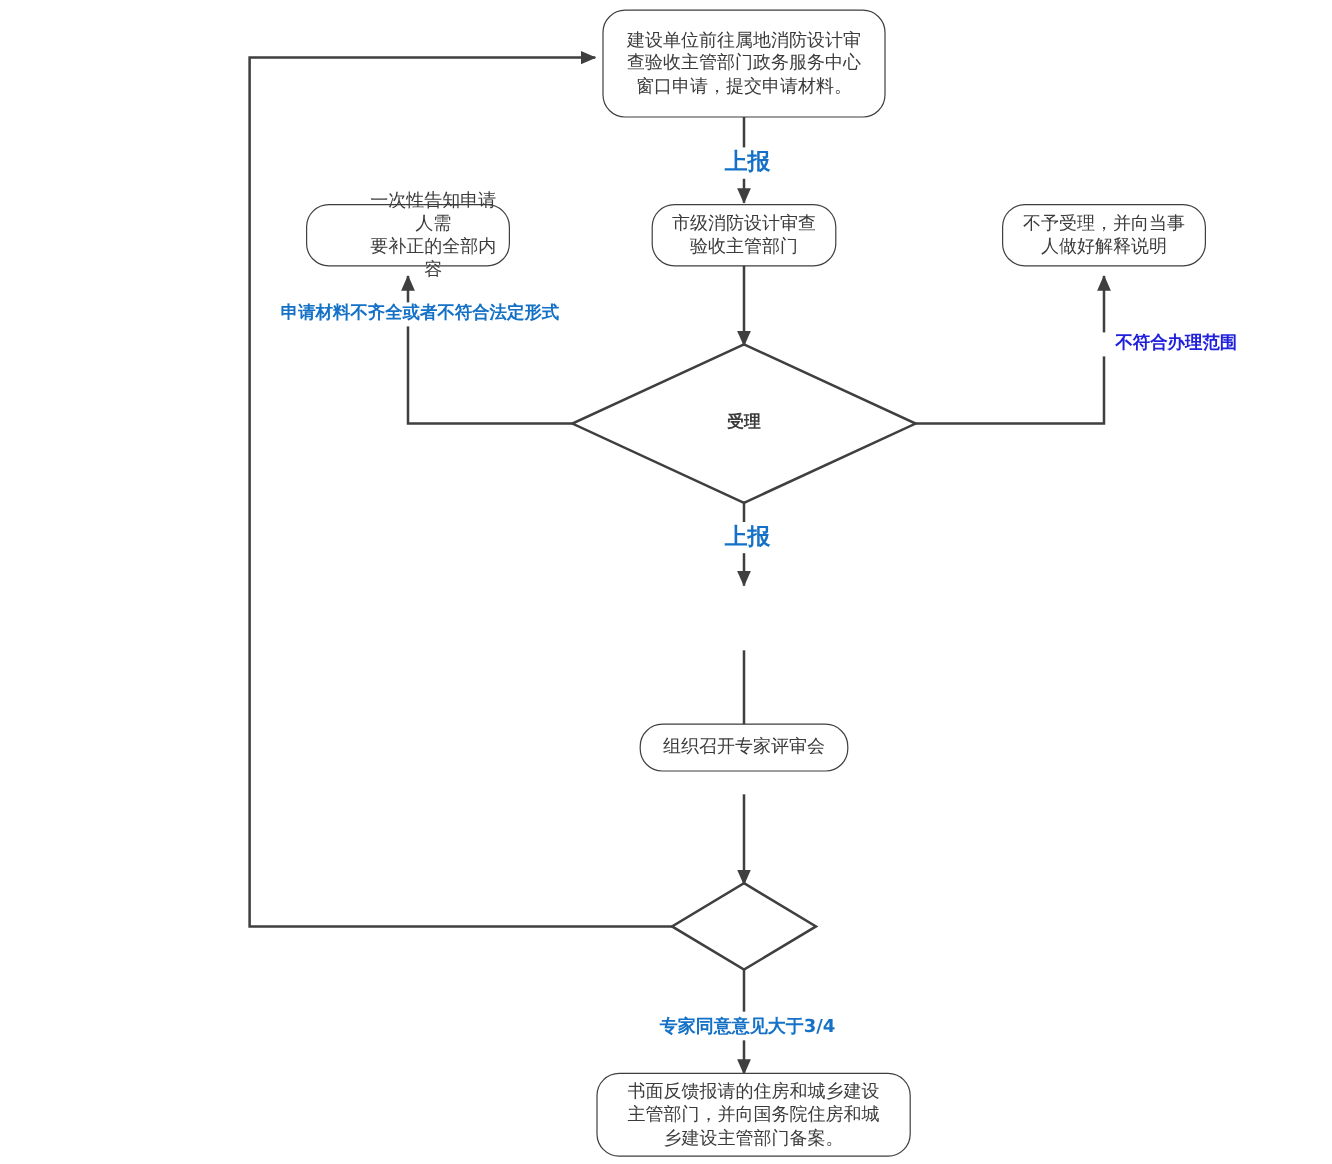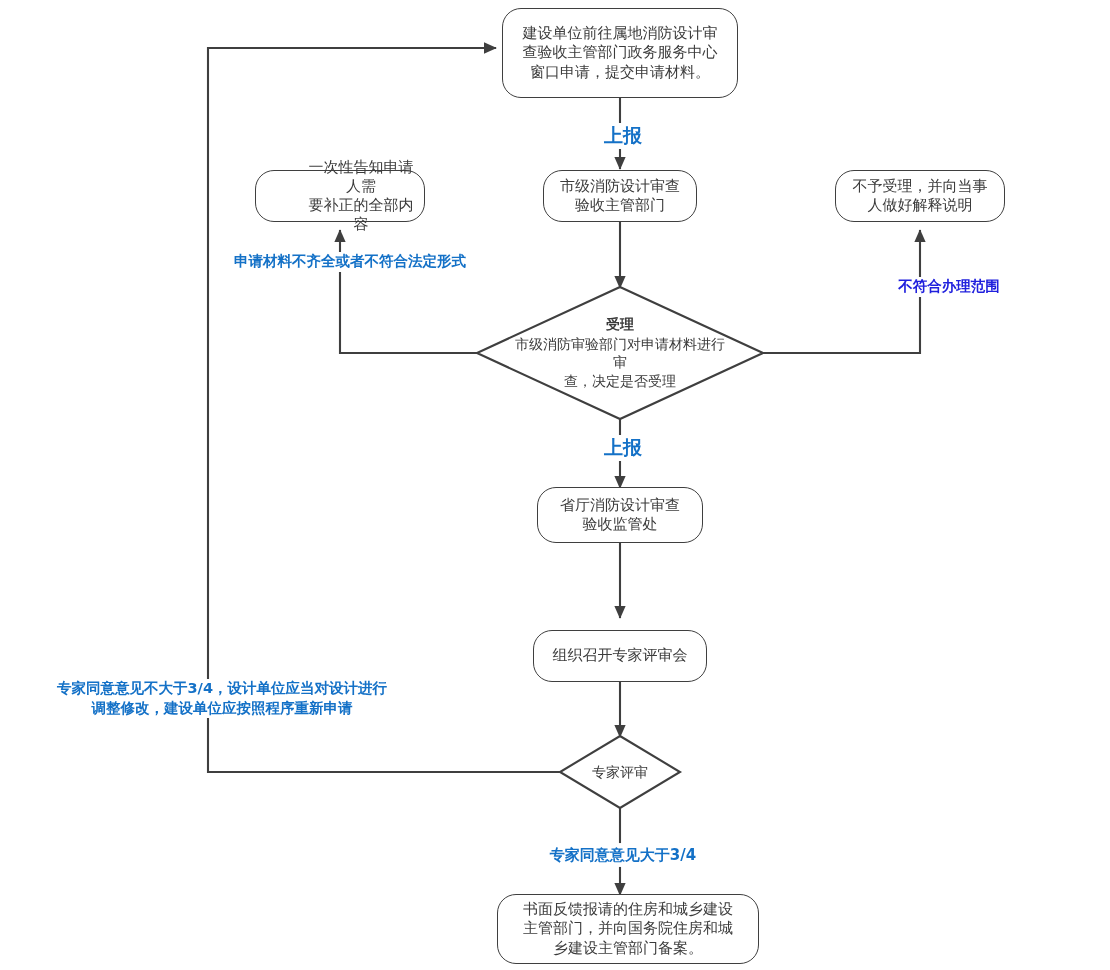--- a/index.html
+++ b/index.html
@@ -140,45 +140,36 @@
 
   <div class="node process" style="left:543px; top:170px; width:154px; height:52px;">市级消防设计审查
 验收主管部门</div>
 
   <div class="node process" style="left:255px; top:170px; width:170px; height:52px;padding-left:48px;">一次性告知申请人需
 要补正的全部内容</div>
 
   <div class="node process" style="left:835px; top:170px; width:170px; height:52px;">不予受理，并向当事
 人做好解释说明</div>
 
-  <div class="node process" style="left:537px; top:487px; width:166px; height:56px;">省厅消防设计审查
-验收监管处</div>
 
-  <div class="node process" style="left:533px; top:630px; width:174px; height:52px;">组织召开专家评审会</div>
+  <div class="node process" style="left:533px; top:603px; width:174px; height:40px;">组织召开专家评审会</div>
 
   <div class="node process" style="left:497px; top:894px; width:262px; height:70px;">书面反馈报请的住房和城乡建设
 主管部门，并向国务院住房和城
 乡建设主管部门备案。</div>
 
   <div class="node decision" style="left:477px; top:287px; width:286px; height:132px;">
     <div class="decision-title">受理</div>
-    <div class="decision-body">市级消防审验部门对申请材料进行审
-查，决定是否受理</div>
   </div>
 
-  <div class="node decision simple" style="left:560px; top:736px; width:120px; height:72px; padding:0;">
-    <div class="decision-body">专家评审</div>
-  </div>
 
   <div class="edge-label lbl-up" style="left:595px; top:123px; width:50px;">上报</div>
 
   <div class="edge-label lbl-up" style="left:595px; top:435px; width:50px;">上报</div>
 
   <div class="edge-label lbl-left-top" style="left:212px; top:252px; width:270px; text-align:center;">申请材料不齐全或者不符合法定形式</div>
 
-  <div class="edge-label lbl-right-top" style="left:886px; top:277px; width:120px; text-align:center;">不符合办理范围</div>
+  <div class="edge-label lbl-right-top" style="left:908px; top:277px; width:120px; text-align:right;">不符合办理范围</div>
 
-  <div class="edge-label lbl-reject" style="left:28px; top:679px; width:382px; text-align:center;">专家同意意见不大于3/4，设计单位应当对设计进行
-调整修改，建设单位应按照程序重新申请</div>
 
   <div class="edge-label lbl-approve" style="left:530px; top:845px; width:180px; text-align:center;">专家同意意见大于3/4</div>
 
 </div>
 
 </body></html>

